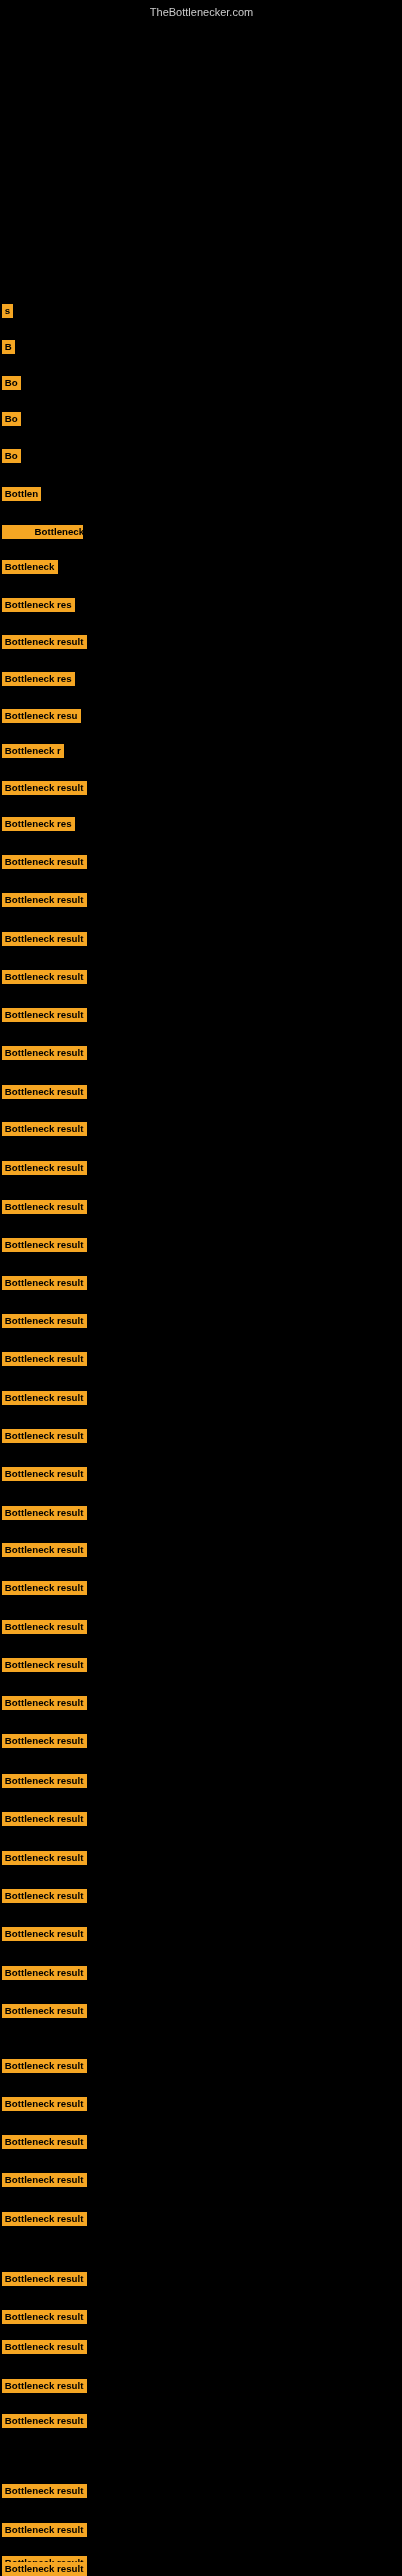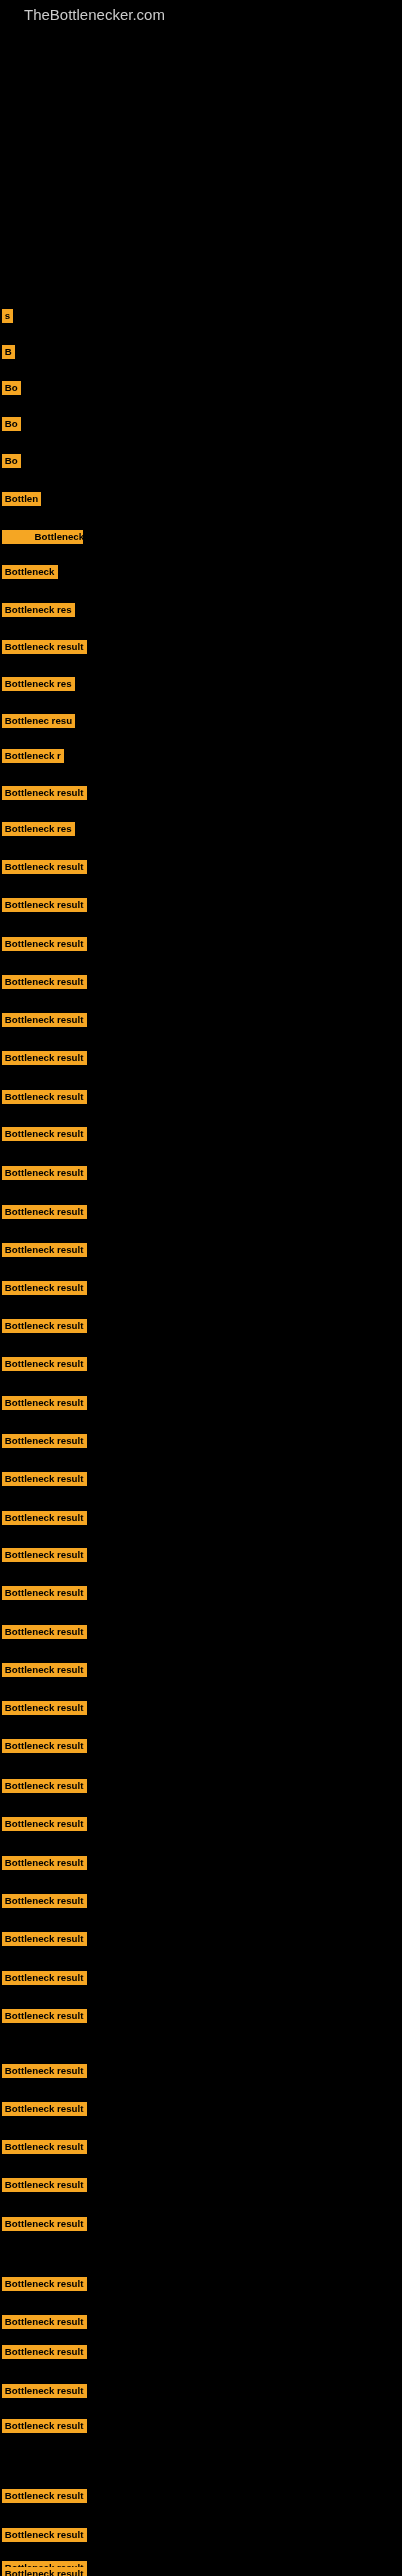--- a/index.html
+++ b/index.html
@@ -9,24 +9,24 @@
     }
     body {
       background-color: #000000;
       width: 403px;
       min-height: 2576px;
       font-family: Arial, sans-serif;
       position: relative;
     }
     .site-title {
       color: #cccccc;
-      font-size: 15px;
+      font-size: 11px;
+      text-align: center;
       padding-top: 6.4px;
       padding-bottom: 3.2px;
-      padding-left: 24px;
     }
     .bottleneck-label {
       background-color: #f5a623;
       color: #000000;
       font-size: 9.7px;
       font-weight: bold;
       padding: 1.6px 3.2px;
       display: inline-block;
       white-space: nowrap;
       overflow: hidden;
@@ -42,21 +42,21 @@
     <div style="position: absolute; top: 318px; left: 1.6px;"><span class="bottleneck-label" style="max-width: 20px;">B</span></div>
     <div style="position: absolute; top: 354px; left: 1.6px;"><span class="bottleneck-label" style="max-width: 24px;">Bo</span></div>
     <div style="position: absolute; top: 390px; left: 1.6px;"><span class="bottleneck-label" style="max-width: 26px;">Bo</span></div>
     <div style="position: absolute; top: 427px; left: 1.6px;"><span class="bottleneck-label" style="max-width: 26px;">Bo</span></div>
     <div style="position: absolute; top: 465px; left: 1.6px;"><span class="bottleneck-label" style="max-width: 52px;">Bottlen</span></div>
     <div style="position: absolute; top: 503px; left: 1.6px;"><span class="bottleneck-label" style="max-width: 81px; padding-left: 33px;">Bottleneck re</span></div>
     <div style="position: absolute; top: 538px; left: 1.6px;"><span class="bottleneck-label" style="max-width: 64px;">Bottleneck</span></div>
     <div style="position: absolute; top: 576px; left: 1.6px;"><span class="bottleneck-label" style="max-width: 89px;">Bottleneck res</span></div>
     <div style="position: absolute; top: 613px; left: 1.6px;"><span class="bottleneck-label" style="max-width: 105px;">Bottleneck result</span></div>
     <div style="position: absolute; top: 650px; left: 1.6px;"><span class="bottleneck-label" style="max-width: 93px;">Bottleneck res</span></div>
-    <div style="position: absolute; top: 687px; left: 1.6px;"><span class="bottleneck-label" style="max-width: 97px;">Bottlenec resu</span></div>
+    <div style="position: absolute; top: 687px; left: 1.6px;"><span class="bottleneck-label" style="max-width: 97px;">Bottleneck resu</span></div>
     <div style="position: absolute; top: 722px; left: 1.6px;"><span class="bottleneck-label" style="max-width: 76px;">Bottleneck r</span></div>
     <div style="position: absolute; top: 759px; left: 1.6px;"><span class="bottleneck-label" style="max-width: 105px;">Bottleneck result</span></div>
     <div style="position: absolute; top: 795px; left: 1.6px;"><span class="bottleneck-label" style="max-width: 93px;">Bottleneck res</span></div>
     <div style="position: absolute; top: 833px; left: 1.6px;"><span class="bottleneck-label" style="max-width: 106px;">Bottleneck result</span></div>
     <div style="position: absolute; top: 871px; left: 1.6px;"><span class="bottleneck-label" style="max-width: 106px;">Bottleneck result</span></div>
     <div style="position: absolute; top: 910px; left: 1.6px;"><span class="bottleneck-label" style="max-width: 109px;">Bottleneck result</span></div>
     <div style="position: absolute; top: 948px; left: 1.6px;"><span class="bottleneck-label" style="max-width: 109px;">Bottleneck result</span></div>
     <div style="position: absolute; top: 986px; left: 1.6px;"><span class="bottleneck-label" style="max-width: 109px;">Bottleneck result</span></div>
     <div style="position: absolute; top: 1024px; left: 1.6px;"><span class="bottleneck-label" style="max-width: 109px;">Bottleneck result</span></div>
     <div style="position: absolute; top: 1063px; left: 1.6px;"><span class="bottleneck-label" style="max-width: 113px;">Bottleneck result</span></div>

